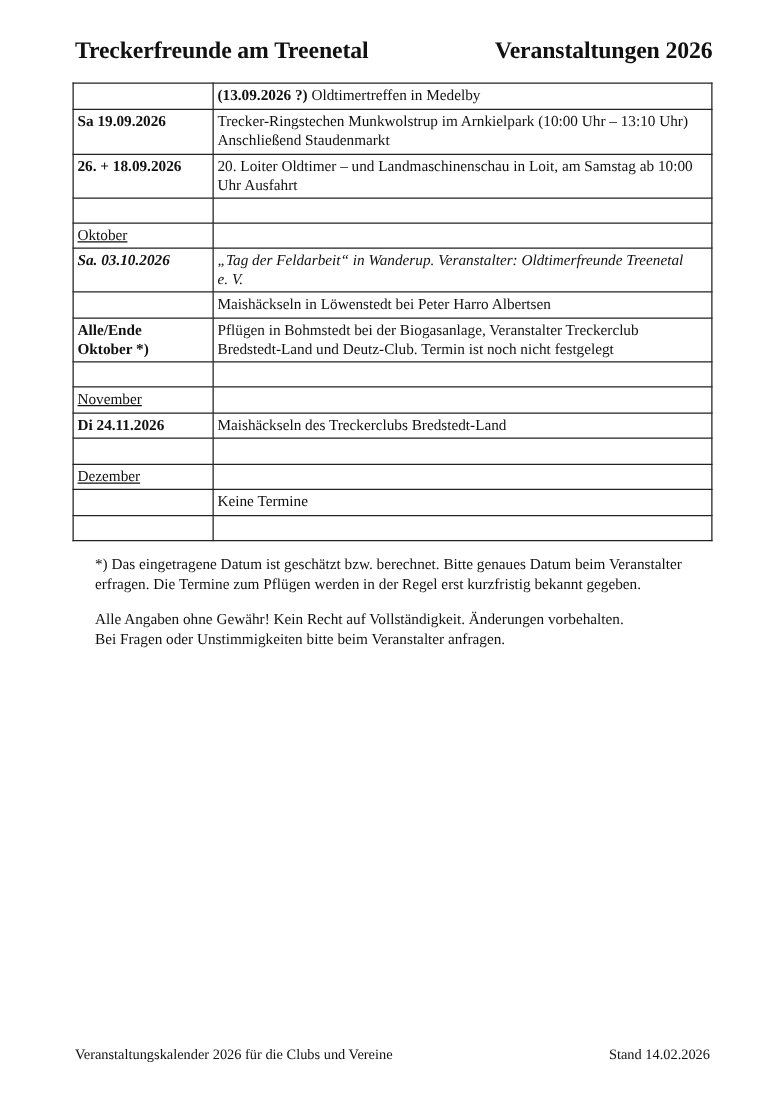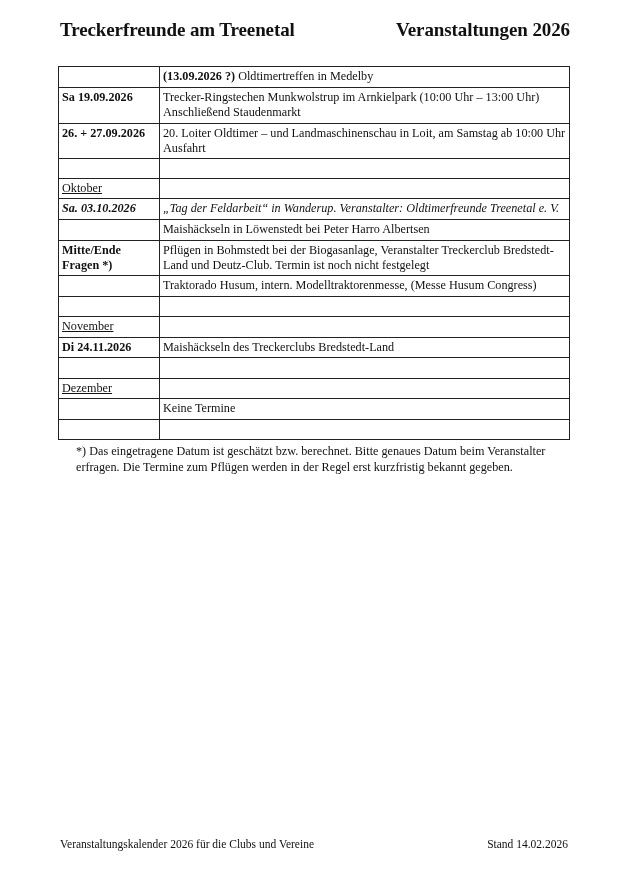--- a/index.html
+++ b/index.html
@@ -1,30 +1,30 @@
 <!DOCTYPE html>
 <html><head>
 <meta charset="utf-8">
 <style>
   html, body { margin: 0; padding: 0; background: #ffffff; }
   body {
     width: 625px; height: 889px; position: relative; overflow: hidden;
     font-family: "Liberation Serif", "DejaVu Serif", serif; color: #111;
   }
   .header {
-    position: absolute; left: 60px; top: 19px; width: 510px;
+    position: absolute; left: 60px; top: 30px; width: 510px;
     display: flex; justify-content: space-between; align-items: center;
     font-weight: bold; font-size: 19px; letter-spacing: -0.1px;
   }
   table.events {
     position: absolute; left: 58px; top: 66px; width: 512px;
     border-collapse: collapse; font-size: 12.2px; line-height: 15px;
   }
   table.events td {
-    border: 1.4px solid #222; padding: 2px 3px 2px 3px; vertical-align: top;
+    border: 1.4px solid #222; padding: 2px 14px 2px 3px; vertical-align: top;
   }
   table.events td.date { width: 94px; font-weight: bold; }
   table.events td.desc { }
   .month { text-decoration: underline; font-weight: normal; }
   .b { font-weight: bold; }
   .notes {
     position: absolute; left: 60px; top: 444px; width: 510px;
     font-size: 12.2px; line-height: 15.5px;
   }
   .notes p { margin: 0 0 13px 16px; }
@@ -42,49 +42,45 @@
 </div>
 
 <table class="events">
   <tbody id="events-body">
       <tr style="height: 21px;">
         <td class="date"><span></span></td>
         <td class="desc"><span class="b">(13.09.2026 ?)</span><span> Oldtimertreffen in Medelby</span></td>
       </tr>
       <tr style="height: 36px;">
         <td class="date"><span>Sa 19.09.2026</span></td>
-        <td class="desc"><span>Trecker-Ringstechen Munkwolstrup im Arnkielpark (10:00 Uhr – 13:00 Uhr) Anschließend Staudenmarkt</span></td>
+        <td class="desc"><span>Trecker-Ringstechen Munkwolstrup im Arnkielpark (10:00 Uhr – 13:10 Uhr) Anschließend Staudenmarkt</span></td>
       </tr>
       <tr style="height: 35px;">
-        <td class="date"><span>26. + 27.09.2026</span></td>
+        <td class="date"><span>26. + 18.09.2026</span></td>
         <td class="desc"><span>20. Loiter Oldtimer – und Landmaschinenschau in Loit, am Samstag ab 10:00 Uhr Ausfahrt</span></td>
       </tr>
       <tr style="height: 20px;">
         <td class="date"><span></span></td>
         <td class="desc"><span></span></td>
       </tr>
       <tr style="height: 19px;">
         <td class="date"><span class="month">Oktober</span></td>
         <td class="desc"><span></span></td>
       </tr>
       <tr style="height: 21px; font-style: italic;">
         <td class="date"><span>Sa. 03.10.2026</span></td>
         <td class="desc"><span>„Tag der Feldarbeit“ in Wanderup. Veranstalter: Oldtimerfreunde Treenetal e. V.</span></td>
       </tr>
       <tr style="height: 21px;">
         <td class="date"><span></span></td>
         <td class="desc"><span>Maishäckseln in Löwenstedt bei Peter Harro Albertsen</span></td>
       </tr>
       <tr style="height: 35px;">
-        <td class="date"><span>Mitte/Ende Fragen *)</span></td>
+        <td class="date"><span>Alle/Ende Oktober *)</span></td>
         <td class="desc"><span>Pflügen in Bohmstedt bei der Biogasanlage, Veranstalter Treckerclub Bredstedt-Land und Deutz-Club. Termin ist noch nicht festgelegt</span></td>
-      </tr>
-      <tr style="height: 21px;">
-        <td class="date"><span></span></td>
-        <td class="desc"><span>Traktorado Husum, intern. Modelltraktorenmesse, (Messe Husum Congress)</span></td>
       </tr>
       <tr style="height: 20px;">
         <td class="date"><span></span></td>
         <td class="desc"><span></span></td>
       </tr>
       <tr style="height: 21px; margin-left: 48px;">
         <td class="date"><span class="month">November</span></td>
         <td class="desc"><span></span></td>
       </tr>
       <tr style="height: 20px;">
@@ -105,18 +101,22 @@
       </tr>
       <tr style="height: 20px;">
         <td class="date"><span></span></td>
         <td class="desc"><span></span></td>
       </tr>
     </tbody>
 </table>
 
 <div class="notes">
   <p>*) Das eingetragene Datum ist geschätzt bzw. berechnet. Bitte genaues Datum beim Veranstalter erfragen. Die Termine zum Pflügen werden in der Regel erst kurzfristig bekannt gegeben.</p>
+  <p>
+    <span>Alle Angaben ohne Gewähr! Kein Recht auf Vollständigkeit. Änderungen vorbehalten.</span><br>
+    <span>Bei Fragen oder Unstimmigkeiten bitte beim Veranstalter anfragen.</span>
+  </p>
 </div>
 
 <div class="footer">
   <span>Veranstaltungskalender 2026 für die Clubs und Vereine</span>
   <span>Stand 14.02.2026</span>
 </div>
 
 </body></html>

